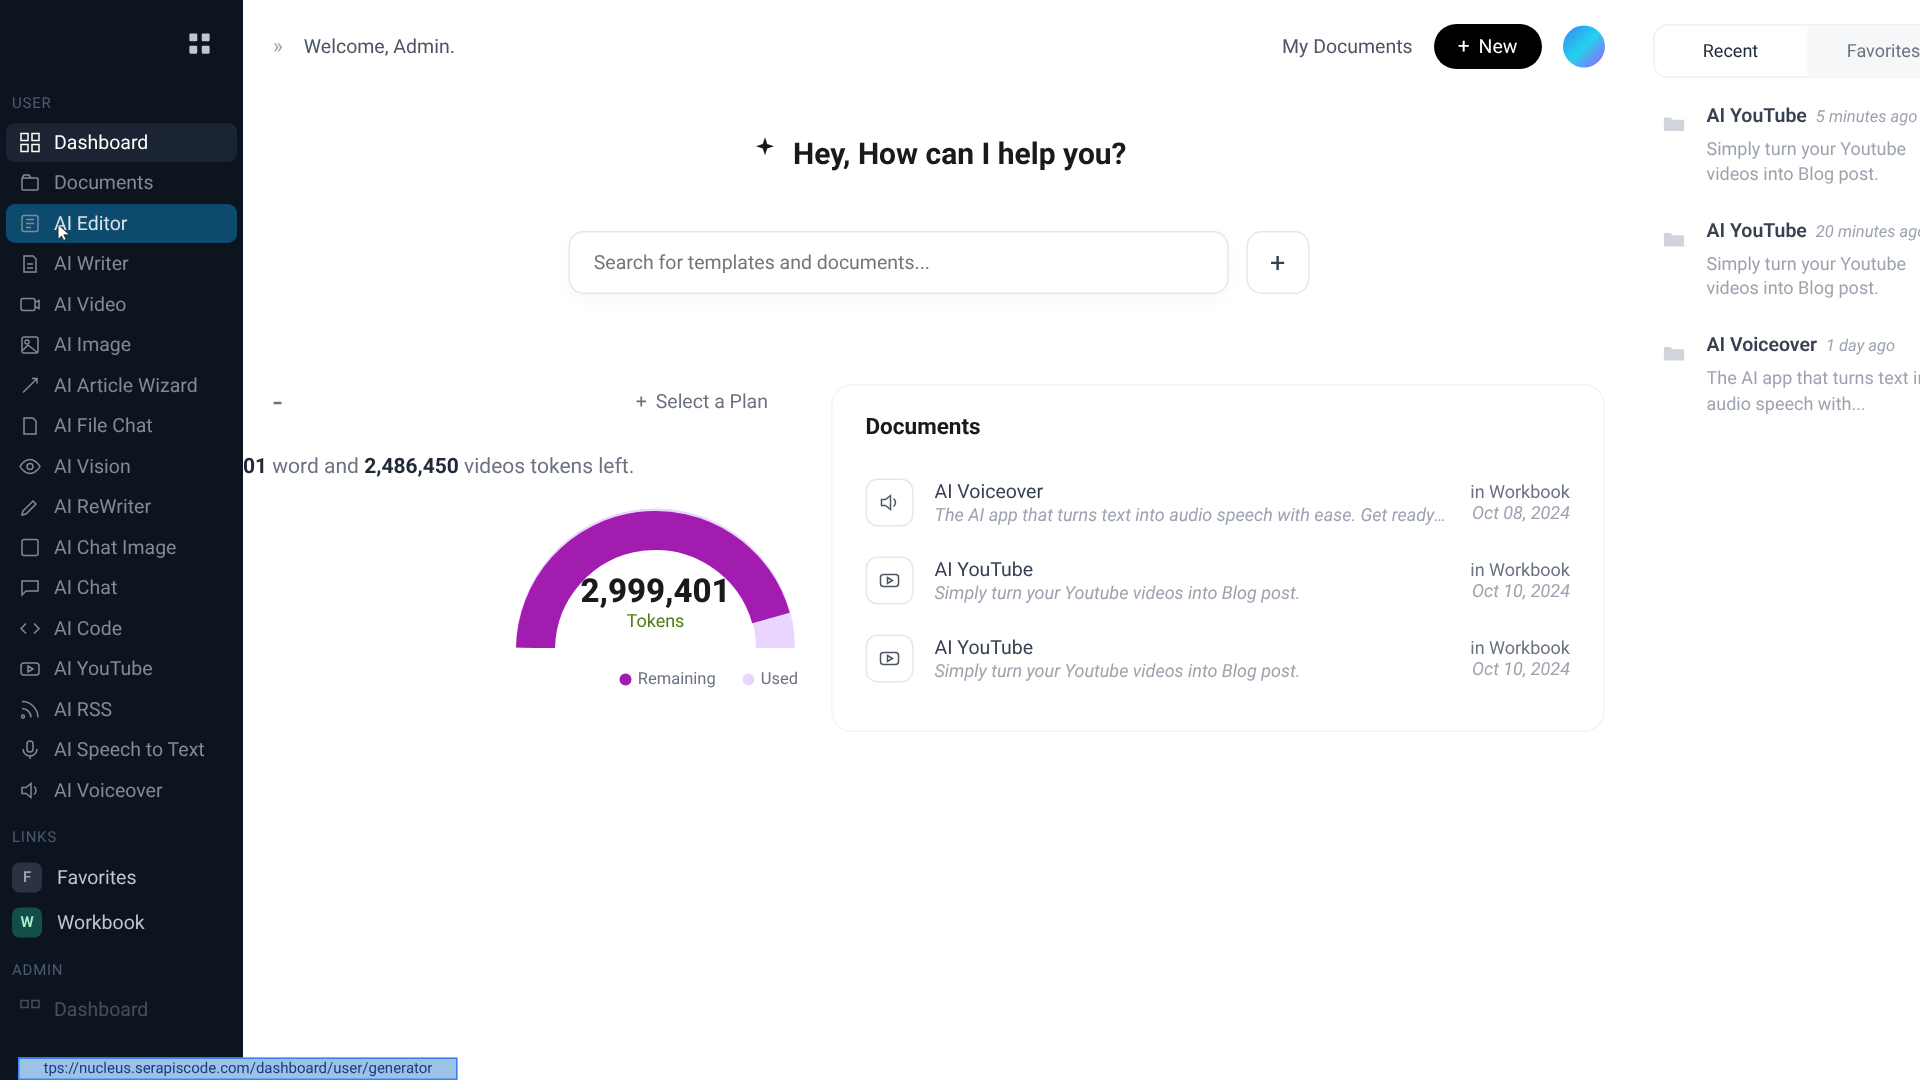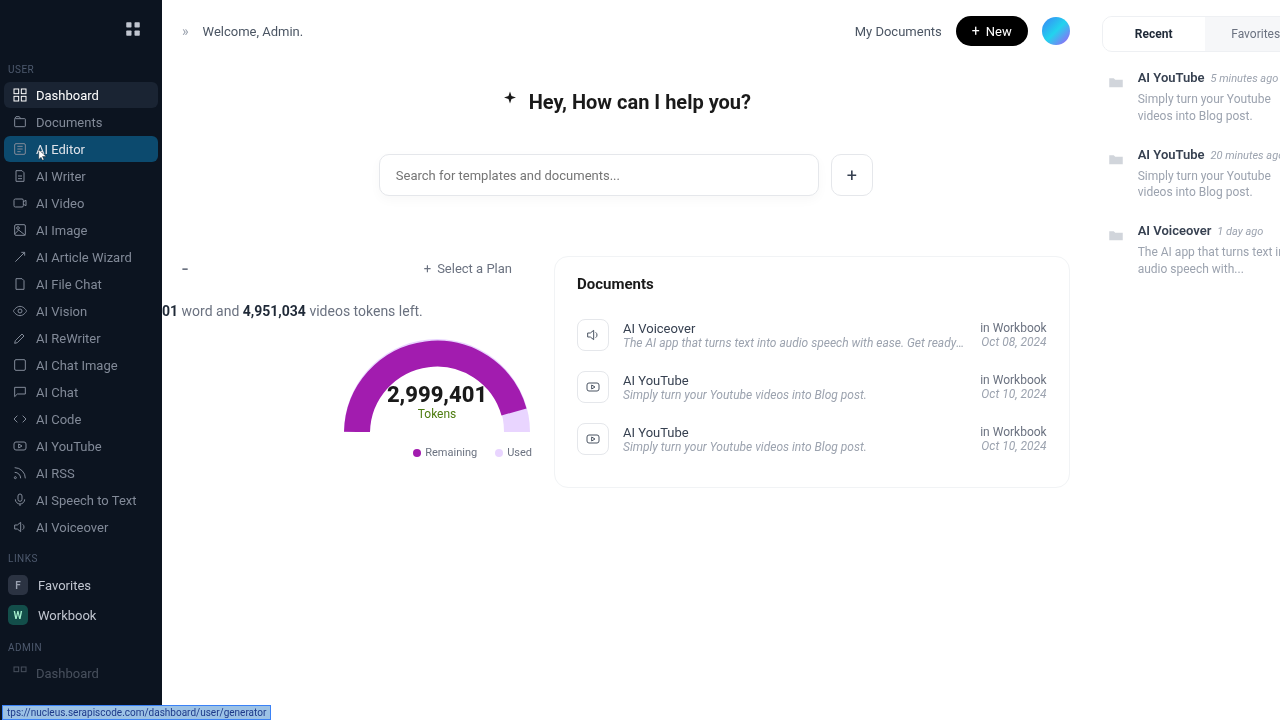--- a/index.html
+++ b/index.html
@@ -14,21 +14,21 @@
 .nav-item.active { background:#1a2433; color:#fff; }
 .nav-item.hover { background:#0c4a6e; color:#dfe3ea; }
 .nav-item .icon { width:16px; height:16px; display:flex; align-items:center; justify-content:center; flex-shrink:0; }
 .nav-item .icon svg { width:16px; height:16px; stroke:#828a98; fill:none; stroke-width:1.5; }
 .nav-item.active .icon svg { stroke:#fff; }
 .link-item { display:flex; align-items:center; gap:10px; padding:5px 8px; font-size:13px; color:#c0c5cf; }
 .link-chip { width:20px; height:20px; border-radius:5px; display:flex; align-items:center; justify-content:center; font-size:10px; font-weight:600; }
 .chip-f { background:#2b3342; color:#9aa2b1; }
 .chip-w { background:#134e4a; color:#a7f3d0; }
 .cursor { position:absolute; left:38px; top:148px; width:12px; height:14px; }
-.statusbar { position:absolute; bottom:0; left:2px; background:#9cc2e5; border:1px solid #3b82f6; font-size:10px; color:#1e3a8a; padding:1px 4px; }
+.statusbar { position:absolute; bottom:0; left:12px; background:#9cc2e5; border:1px solid #3b82f6; font-size:10px; color:#1e3a8a; padding:1px 16px; }
 
 
 .main { flex:1; display:flex; flex-direction:column; background:#fff; }
 .topbar { display:flex; align-items:center; gap:14px; padding:16px 20px; }
 .chevrons { color:#9ca3af; font-size:14px; }
 .welcome { font-size:13px; color:#4b5563; flex:1; }
 .mydocs { font-size:13px; color:#4b5563; }
 .new-btn { background:#000; color:#fff; border:none; border-radius:18px; padding:7px 16px; font-size:13px; display:flex; align-items:center; gap:6px; cursor:pointer; }
 .new-btn .plus { font-size:14px; }
 .avatar { width:28px; height:28px; border-radius:50%; background:linear-gradient(135deg,#3b82f6,#22d3ee,#a855f7); }
@@ -69,21 +69,21 @@
 .doc-name { font-size:13px; color:#374151; }
 .doc-desc { font-size:12px; color:#9ca3af; font-style:italic; white-space:nowrap; overflow:hidden; text-overflow:ellipsis; }
 .doc-meta { text-align:right; }
 .doc-loc { font-size:12px; color:#6b7280; }
 .doc-date { font-size:12px; color:#9ca3af; font-style:italic; }
 
 
 .rightpanel { width:230px; flex-shrink:0; padding:16px 12px; }
 .tabs { display:flex; border:1px solid #eef0f3; border-radius:10px; overflow:hidden; }
 .tab { flex:1; text-align:center; padding:10px 0; font-size:12px; color:#6b7280; cursor:pointer; }
-.tab.active { background:#fff; color:#1f2937; font-weight:700; box-shadow:0 1px 3px rgba(0,0,0,0.05); }
+.tab.active { background:#fff; color:#1f2937; font-weight:400; box-shadow:0 1px 3px rgba(0,0,0,0.05); }
 .tab:not(.active){ background:#f6f7f9; }
 .feed-item { display:flex; gap:10px; padding:18px 2px 4px 2px; }
 .feed-icon { width:24px; height:24px; display:flex; align-items:center; justify-content:center; color:#cbd5e1; flex-shrink:0; }
 .feed-icon svg { width:18px; height:18px; fill:#d1d5db; }
 .feed-body { flex:1; }
 .feed-head { display:flex; align-items:baseline; gap:6px; }
 .feed-title { font-size:13px; color:#374151; font-weight:600; }
 .feed-time { font-size:11px; color:#9ca3af; font-style:italic; }
 .feed-desc { font-size:12px; color:#9ca3af; margin-top:6px; line-height:1.4; }
 </style>
@@ -312,21 +312,21 @@
       <div class="plan-row">
         <span class="plan-dash">-</span>
         <span class="plan-btn">
           <span>+</span>
           <span>Select a Plan</span>
         </span>
       </div>
       <div class="tokens-text">
         <b>01</b>
         <span>word and</span>
-        <b>4,951,034</b>
+        <b>2,486,450</b>
         <span>videos tokens left.</span>
       </div>
       <div class="gauge-wrap">
         <div class="gauge">
           <svg viewBox="0 0 190 95">
             <path d="M 15 95 A 80 80 0 0 1 175 95" stroke="#e9d5ff" stroke-width="26" fill="none"></path>
             <path d="M 15 95 A 80 80 0 0 1 172 75" stroke="#a21caf" stroke-width="26" fill="none"></path>
           </svg>
           <div class="gauge-label">
             <div class="gauge-num">2,999,401</div>

